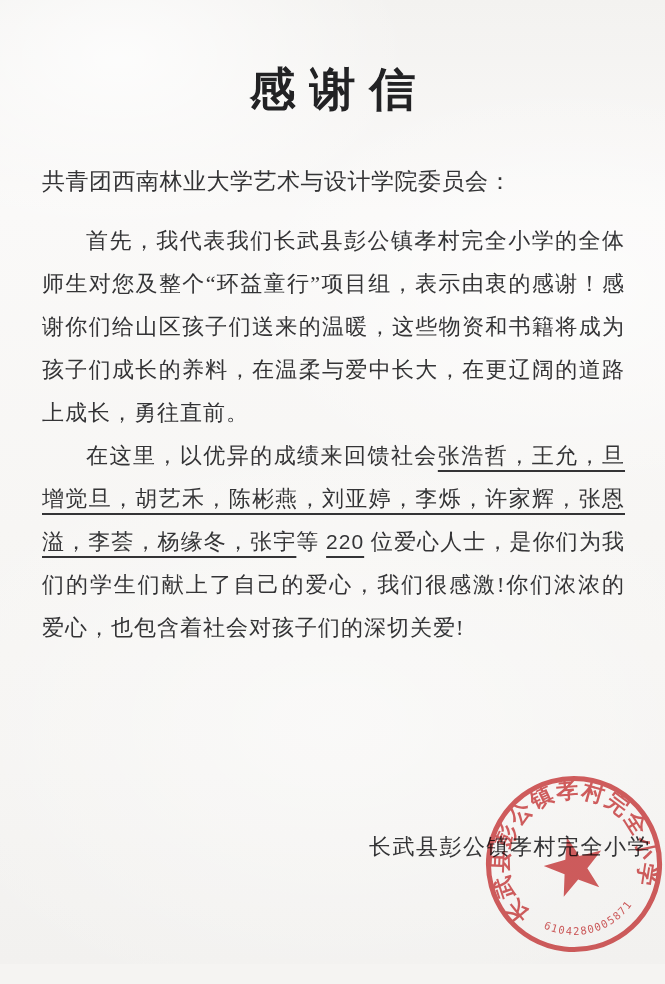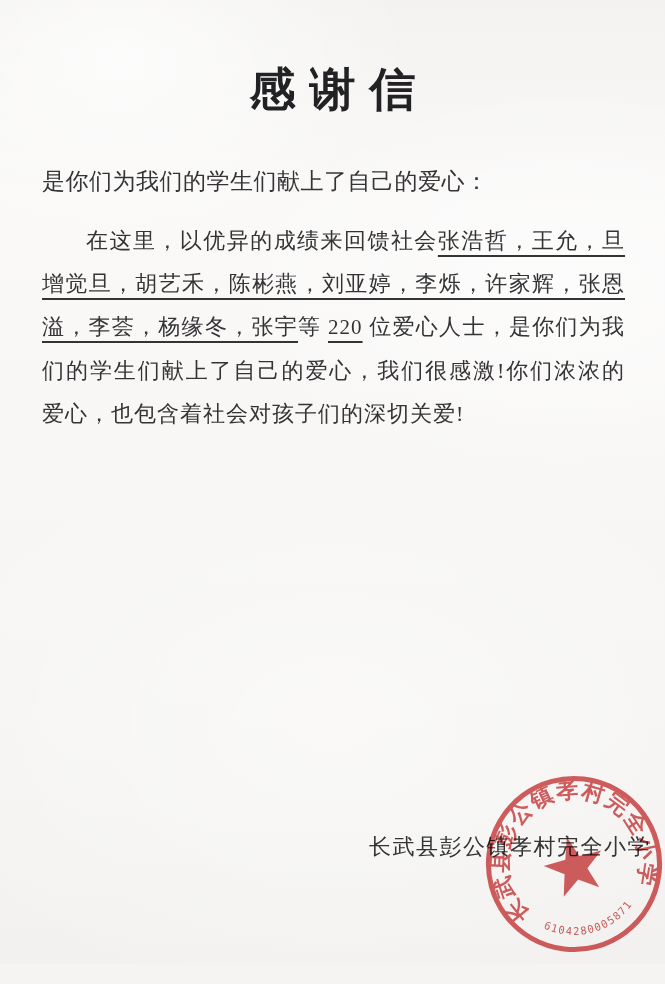--- a/index.html
+++ b/index.html
@@ -42,21 +42,21 @@
     line-height: 43px;
     text-align: justify;
     letter-spacing: 1px;
   }
   .para { margin: 0; text-indent: 2em; }
   .u {
     text-decoration: underline;
     text-decoration-thickness: 1.5px;
     text-underline-offset: 7px;
   }
-  .latin { font-family: Liberation Serif, serif; font-size: 21px; }
+  .latin { font-family: Liberation Sans, sans-serif; font-size: 21px; }
   .sign-block {
     position: absolute;
     top: 832px; right: 14px;
     text-align: right;
     font-size: 22px;
     z-index: 1;
   }
   .signature { letter-spacing: 1.5px; line-height: 30px; }
   .date { margin-top: 8px; letter-spacing: 3px; line-height: 30px; }
   .stamp {
@@ -81,23 +81,24 @@
     fill: currentColor;
   }
 </style>
 </head>
 <body>
 
 <div class="page">
 
   <h1 class="title">感谢信</h1>
 
-  <p class="salutation">是你们为我们的学生们献上了自己的爱心：</p>
+  <p class="salutation">共青团西南林业大学艺术与设计学院委员会：</p>
 
   <div class="body">
+    <p class="para"><span>首先，我代表我们长武县彭公镇孝村完全小学的全体师生对您及整个“环益童行”项目组，表示由衷的感谢！感谢你们给山区孩子们送来的温暖，这些物资和书籍将成为孩子们成长的养料，在温柔与爱中长大，在更辽阔的道路上成长，勇往直前。</span></p>
     <p class="para"><span>在这里，以优异的成绩来回馈社会</span><span class="u">张浩哲，王允，旦增觉旦，胡艺禾，陈彬燕，刘亚婷，李烁，许家辉，张恩溢，李荟，杨缘冬，张宇</span><span>等 </span><span class="u latin">220</span><span> 位爱心人士，是你们为我们的学生们献上了自己的爱心，我们很感激!你们浓浓的爱心，也包含着社会对孩子们的深切关爱!</span></p>
   </div>
 
   <div class="sign-block">
     <div class="signature">长武县彭公镇孝村完全小学</div>
   </div>
 
   <div class="stamp">
     <svg viewBox="0 0 200 200" xmlns="http://www.w3.org/2000/svg">
       <circle cx="100" cy="100" r="93" fill="none" stroke="currentColor" stroke-width="5.5"></circle>

